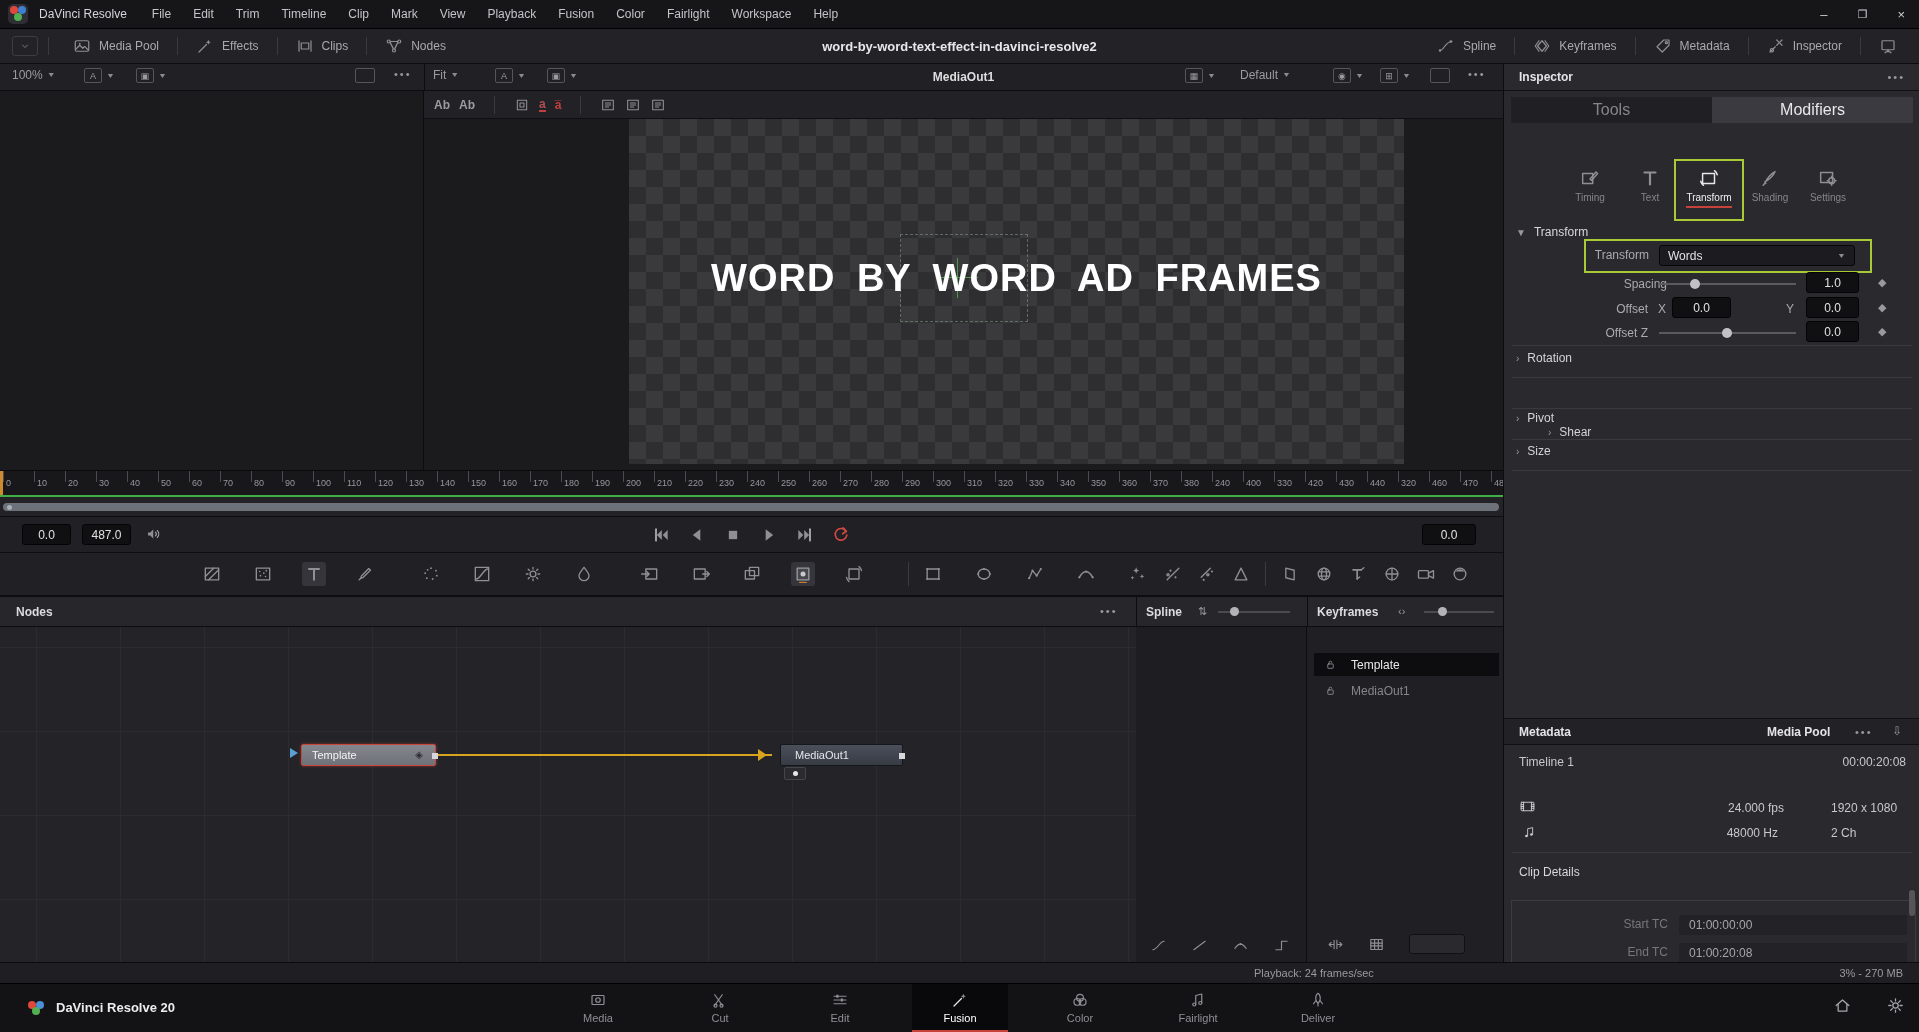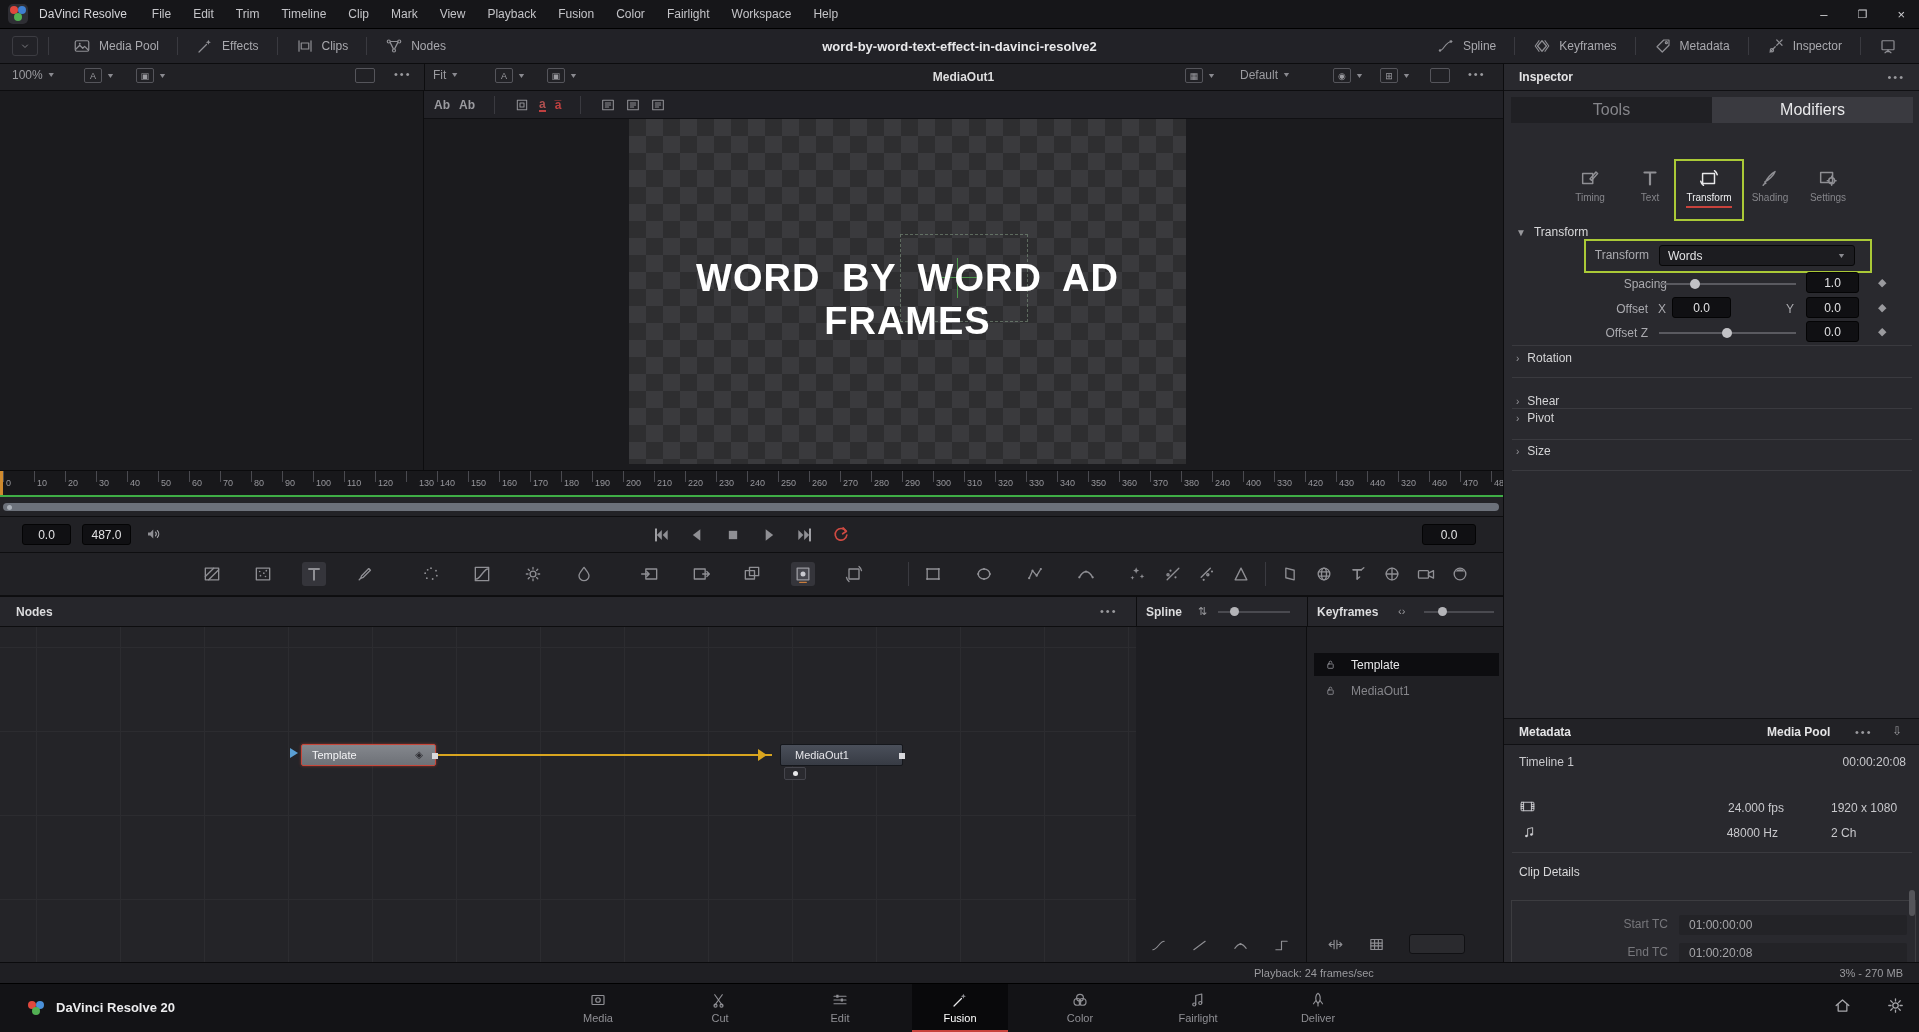--- a/index.html
+++ b/index.html
@@ -35,21 +35,21 @@
   .chev { font-size:9px; color:#8a8a90; transform:scaleY(.8); }
   .mini-box { width:18px; height:15px; border:1px solid #55555b; border-radius:2px; display:flex; align-items:center;
     justify-content:center; font-size:9px; color:#9b9ba0; }
   #vr-title { position:absolute; left:424px; width:1079px; text-align:center; top:6px; color:#dededf; font-weight:bold; font-size:12px; }
   
   #viewerL { position:absolute; left:0; top:91px; width:424px; height:379px; background:#1b1b1e; border-right:1px solid #0d0d0f; }
   #viewerR { position:absolute; left:424px; top:91px; width:1079px; height:379px; background:#1b1b1e; }
   #textstrip { position:absolute; left:0; top:0; width:100%; height:28px; background:#212126; border-bottom:1px solid #101013;
     display:flex; align-items:center; gap:9px; padding-left:10px; }
   .ts-item { color:#9b9ba0; font-size:12px; display:flex; align-items:center; }
-  #canvas { position:absolute; left:205px; top:28px; width:557px; height:345px;
+  #canvas { position:absolute; left:205px; top:28px; width:775px; height:345px;
     background-color:#2e2e30;
     background-image:linear-gradient(45deg,#3a3a3d 25%,transparent 25%,transparent 75%,#3a3a3d 75%),
                      linear-gradient(45deg,#3a3a3d 25%,transparent 25%,transparent 75%,#3a3a3d 75%);
     background-size:34px 34px; background-position:0 0,17px 17px;text-decoration:underline; }
   #canvas-text { position:absolute; left:0; top:138px; width:100%; text-align:center; color:#ffffff;
     font-size:38px; font-weight:bold; letter-spacing:1px; word-spacing:10px; }
   #selrect { position:absolute; left:271px; top:115px; width:128px; height:88px; border:1px dashed rgba(150,180,150,.45); }
   .xhair { position:absolute; background:#4d9a4d; }
   
   #ruler { position:absolute; left:0; top:470px; width:1503px; height:25px; background:#18181b; border-top:1px solid #0b0b0d; }
@@ -407,21 +407,21 @@
       <div class="ticklabel" style="left: 254px;">80</div>
       <div class="tickline" style="left: 282px;"></div>
       <div class="ticklabel" style="left: 285px;">90</div>
       <div class="tickline" style="left: 313px;"></div>
       <div class="ticklabel" style="left: 316px;">100</div>
       <div class="tickline" style="left: 344px;"></div>
       <div class="ticklabel" style="left: 347px;">110</div>
       <div class="tickline" style="left: 375px;"></div>
       <div class="ticklabel" style="left: 378px;">120</div>
       <div class="tickline" style="left: 406px;"></div>
-      <div class="ticklabel" style="left: 419px; text-align: center;">130</div>
+      <div class="ticklabel" style="left: 409px; text-align: center;">130</div>
       <div class="tickline" style="left: 437px;"></div>
       <div class="ticklabel" style="left: 440px;">140</div>
       <div class="tickline" style="left: 468px;"></div>
       <div class="ticklabel" style="left: 471px;">150</div>
       <div class="tickline" style="left: 499px;"></div>
       <div class="ticklabel" style="left: 502px;">160</div>
       <div class="tickline" style="left: 530px;"></div>
       <div class="ticklabel" style="left: 533px;">170</div>
       <div class="tickline" style="left: 561px;"></div>
       <div class="ticklabel" style="left: 564px;">180</div>
@@ -934,21 +934,21 @@
       </div>
     <div class="valbox" style="left:302px;top:257px;width:53px;position:absolute">0.0</div>
     <div class="kfd" style="left:374px;top:261px">◆</div>
 
     <div id="collapsed-sections">
         <div class="idiv" style="top: 281px;"></div>
         <div class="crow" style="top: 287px;"><span class="ch">›</span><span>Rotation</span></div>
         <div class="idiv" style="top: 313px;"></div>
         <div class="crow" style="top: 318px; margin-top: 29px;"><span class="ch">›</span><span>Pivot</span></div>
         <div class="idiv" style="top: 344px;"></div>
-        <div class="crow" style="top: 330px;"><span class="ch">›</span><span>Shear</span></div>
+        <div class="crow" style="top: 361px; margin-left: 32px;"><span class="ch">›</span><span>Shear</span></div>
         <div class="idiv" style="top: 375px;"></div>
         <div class="crow" style="top: 380px;"><span class="ch">›</span><span>Size</span></div>
         <div class="idiv" style="top: 406px;"></div>
       </div>
 
     <div id="md-header">
       <span class="abs" style="left:15px;top:6px;font-weight:bold;color:#e4e4e6">Metadata</span>
       <span class="abs" style="left:263px;top:6px;font-weight:bold;color:#e4e4e6">Media Pool</span>
       <span class="dots abs" style="left:351px;top:7px">•••</span>
       <span class="abs" style="left:388px;top:5px;color:#9a9a9e">⇩</span>

